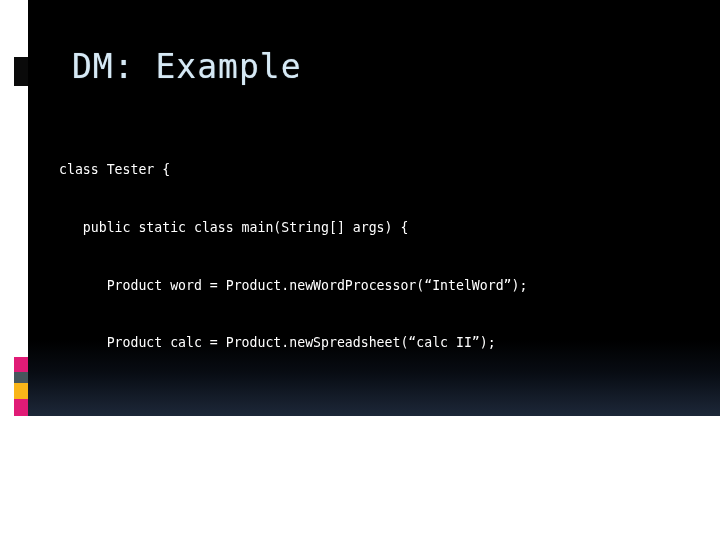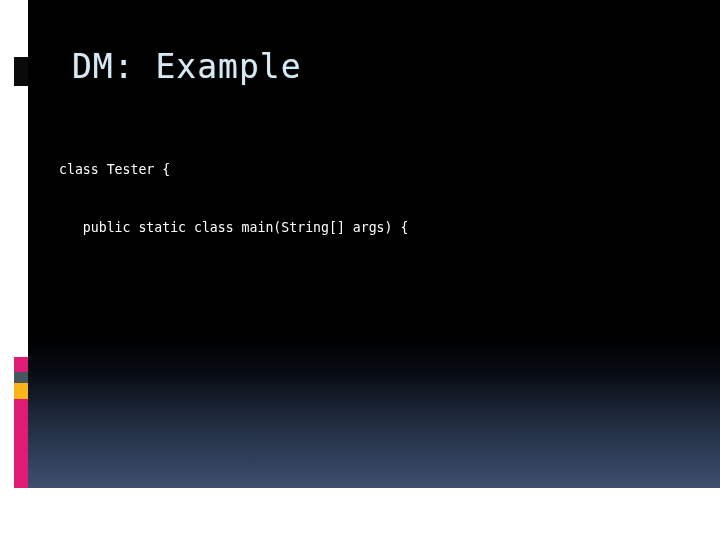--- a/index.html
+++ b/index.html
@@ -4,21 +4,21 @@
 <title>DM: Example</title>
 <style>
   html, body {
     margin: 0;
     padding: 0;
     background: #ffffff;
   }
   #slide {
     position: relative;
     width: 720px;
-    height: 488px;
+    height: 416px;
     overflow: hidden;
     background: #ffffff;
     font-family: "DejaVu Sans Mono", "Liberation Mono", monospace;
   }
   
   #canvas {
     position: absolute;
     left: 28px;
     top: 0;
     width: 692px;
@@ -92,20 +92,22 @@
   <div class="accent" id="accent-pink-1"></div>
   <div class="accent" id="accent-slate"></div>
   <div class="accent" id="accent-yellow"></div>
   <div class="accent" id="accent-pink-2"></div>
 
   <div id="title">DM: Example</div>
 
   <div id="code">
     <div class="code-line">class Tester {</div>
     <div class="code-line">   public static class main(String[] args) {</div>
+    <div class="code-line">      Product word = Product.newWordProcessor(“IntelWord”);</div>
+    <div class="code-line">      Product calc = Product.newSpreadsheet(“calc II”);</div>
     <div class="code-line blank"></div>
     
     
     
     
     
     
     
     
     

